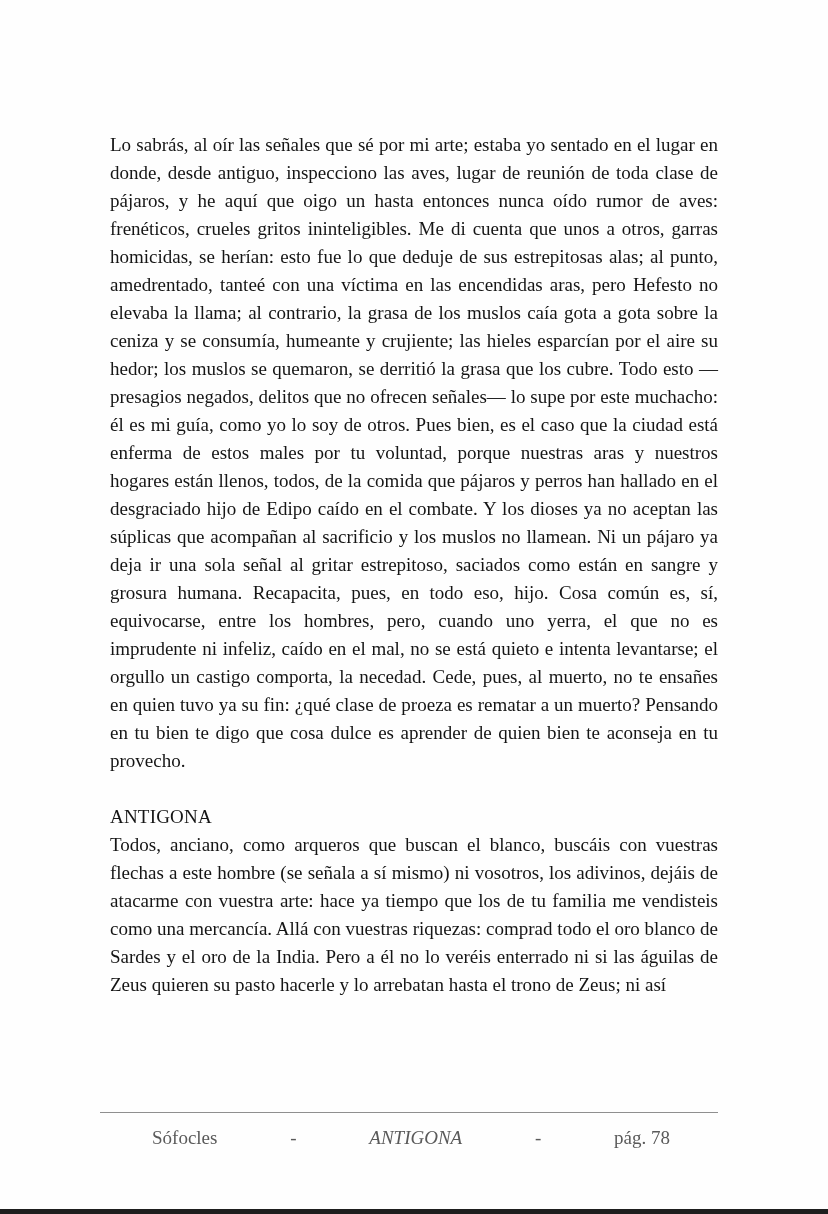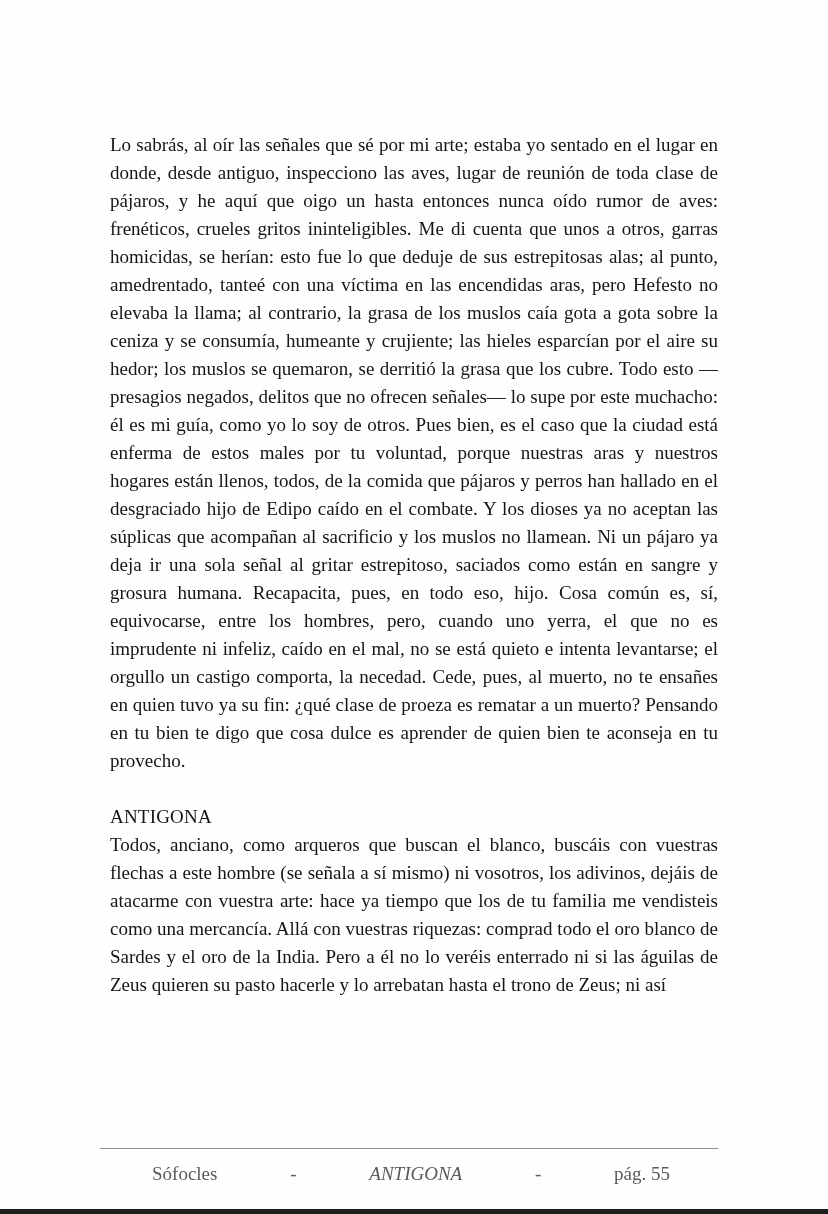--- a/index.html
+++ b/index.html
@@ -33,21 +33,21 @@
   }
   .speech-body {
     margin: 0;
   }
   .stage-direction {
   }
   .page-footer {
     position: absolute;
     left: 100px;
     width: 618px;
-    top: 1148px;
+    top: 1112px;
     border-top: 1px solid #8f8f8f;
     color: #5a5a5a;
   }
   .footer-row {
     display: flex;
     justify-content: space-between;
     align-items: baseline;
     padding: 6px 48px 0 52px;
     font-size: 19px;
   }
@@ -79,17 +79,17 @@
   </div>
 
 </div>
 
 <div class="page-footer">
   <div class="footer-row">
     <span>Sófocles</span>
     <span>-</span>
     <span class="footer-title">ANTIGONA</span>
     <span>-</span>
-    <span>pág. 55</span>
+    <span>pág. 78</span>
   </div>
 </div>
 
 <div class="window-bottom-edge"></div>
 
 </body></html>

